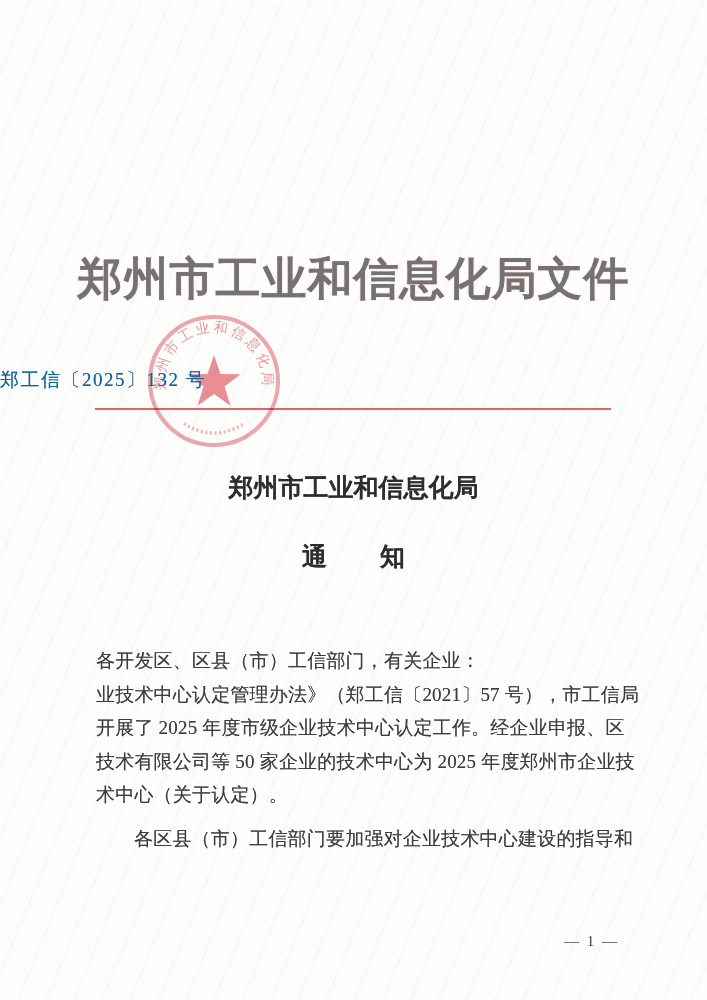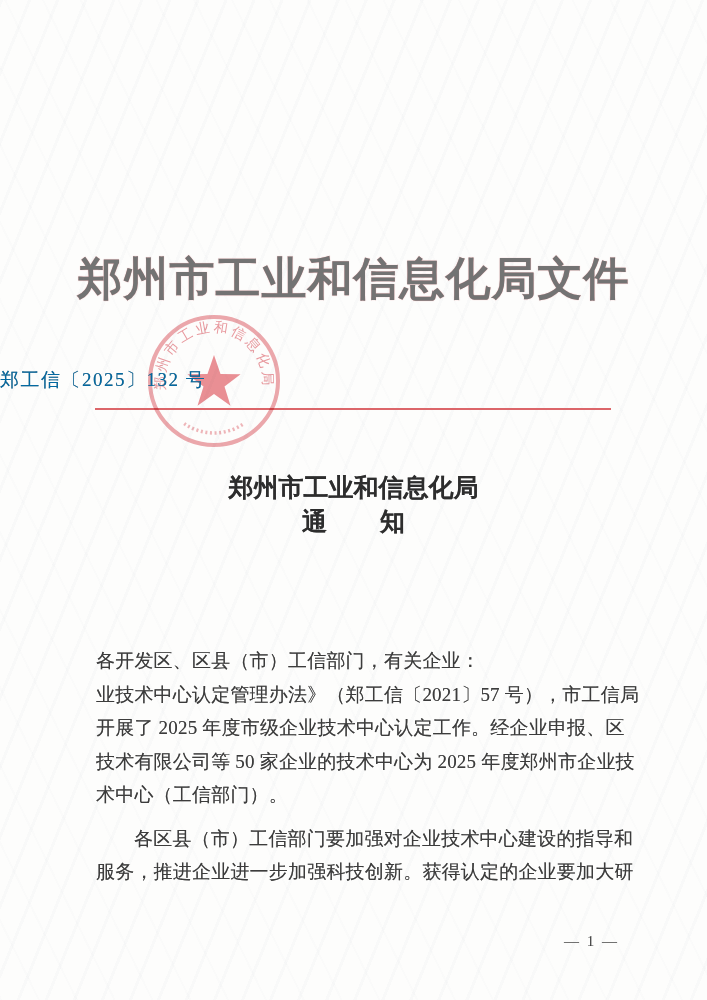--- a/index.html
+++ b/index.html
@@ -45,21 +45,21 @@
     opacity:0.93;
     filter:blur(0.4px);
   }
   .doc-title {
     position:absolute; top:471px; left:0; right:0;
     text-align:center;
     color:#2d2d2d; font-weight:700;
     font-size:25px; line-height:34px;
     text-shadow:0 0 0.5px rgba(45,45,45,0.65);
   }
-  .doc-title .t3 { letter-spacing:14px; text-indent:14px; }
+  .doc-title .t3 { letter-spacing:14px; text-indent:14px;margin-top:35px; }
   .body-text {
     position:absolute; top:644px; left:96px; width:525px;
     font-size:19px; line-height:33.5px;
     color:#3c3c3c;
     text-shadow:0 0 0.5px rgba(60,60,60,0.55);
   }
   .body-text .line { white-space:nowrap; letter-spacing:0.2px; }
   .body-text .indent { text-indent:38px; }
   .body-text .para-gap { margin-top:10px; }
   .page-number {
@@ -96,20 +96,19 @@
   <div class="doc-title">
     <div>郑州市工业和信息化局</div>
     <div class="t3">通　知</div>
   </div>
 
   <div class="body-text">
     <div class="line">各开发区、区县（市）工信部门，有关企业：</div>
     <div class="line">业技术中心认定管理办法》（郑工信〔2021〕57 号），市工信局</div>
     <div class="line">开展了 2025 年度市级企业技术中心认定工作。经企业申报、区</div>
     <div class="line">技术有限公司等 50 家企业的技术中心为 2025 年度郑州市企业技</div>
-    <div class="line">术中心（工信部门）。</div>
+    <div class="line">术中心（关于认定）。</div>
     <div class="line indent para-gap">各区县（市）工信部门要加强对企业技术中心建设的指导和</div>
-    <div class="line">服务，推进企业进一步加强科技创新。获得认定的企业要加大研</div>
   </div>
 
   <div class="page-number">— 1 —</div>
 
 </div>
 
 </body></html>

